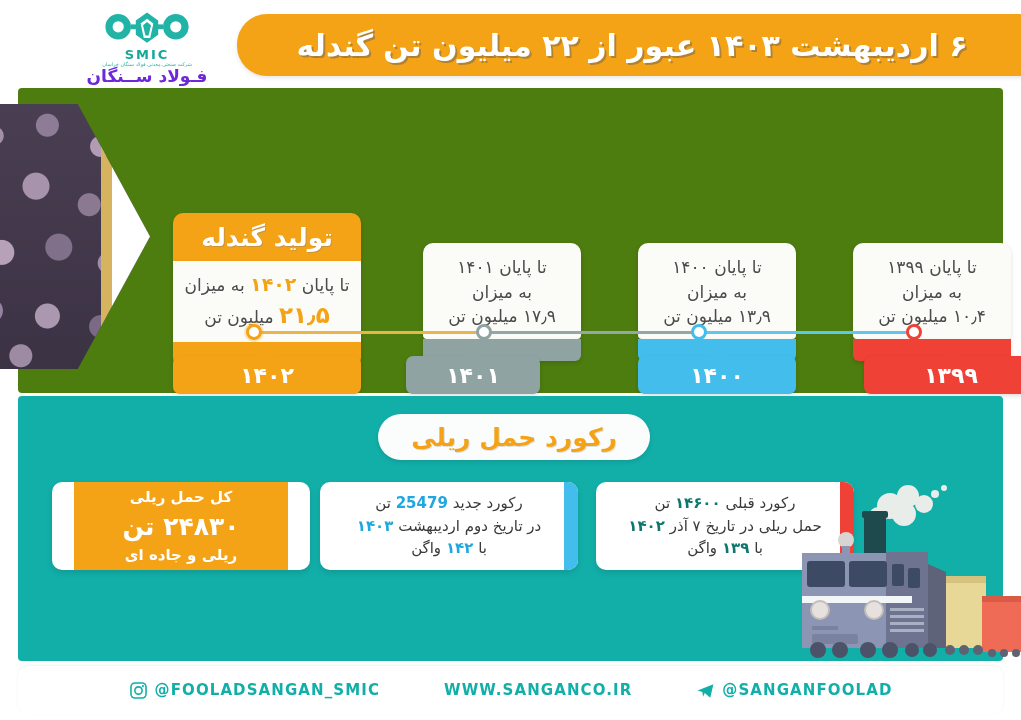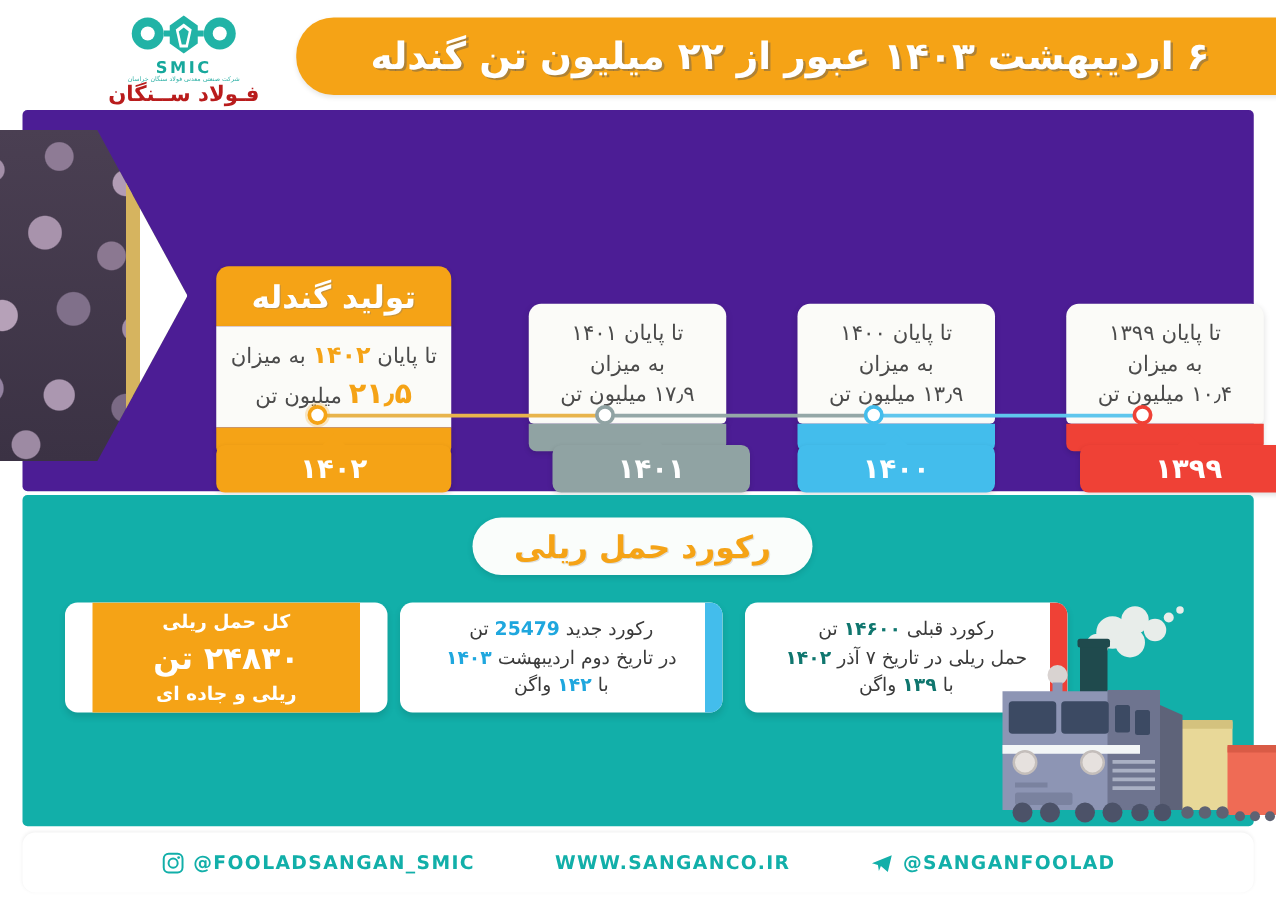--- a/index.html
+++ b/index.html
@@ -10,37 +10,37 @@
     font-family:"DejaVu Sans","Liberation Sans",sans-serif;
     overflow:hidden;
   }
   .page{position:relative;width:1021px;height:720px;background:#ffffff;overflow:hidden;}
 
   
   .topbar{position:absolute;left:0;top:0;width:1021px;height:92px;background:#ffffff;}
   .logo-wrap{position:absolute;left:72px;top:8px;width:150px;height:78px;display:flex;flex-direction:column;align-items:center;justify-content:center;}
   .logo-mark{width:96px;height:40px;display:block;}
   .logo-smic{font-size:13px;letter-spacing:2px;color:#17a89c;font-weight:bold;margin-top:-3px;}
-  .logo-fa{font-size:17px;color:#b91c1c;font-weight:bold;letter-spacing:1px;line-height:1;margin-top:1px;}
+  .logo-fa{font-size:17px;color:#6d28d9;font-weight:bold;letter-spacing:1px;line-height:1;margin-top:1px;}
   .logo-fa-sub{font-size:5px;color:#17a89c;margin-top:-1px;opacity:.9;}
 
   .title-pill{
     position:absolute;left:237px;top:14px;width:790px;height:62px;
     background:#F5A316;border-radius:30px 0 0 30px;
     display:flex;align-items:center;justify-content:center;
     box-shadow:0 2px 4px rgba(0,0,0,.10);
   }
   .title-pill .t{
     font-size:30px;font-weight:bold;color:#ffffff;
     text-shadow:2px 2px 0 rgba(90,90,90,.45);
     white-space:nowrap;letter-spacing:0;
   }
 
   
-  .grey-panel{position:absolute;left:18px;top:88px;width:985px;height:305px;background:#4c1d95;border-radius:4px;}
+  .grey-panel{position:absolute;left:18px;top:88px;width:985px;height:305px;background:#4d7c0f;border-radius:4px;}
 
   
   .pellets{
     position:absolute;left:-18px;top:16px;width:150px;height:265px;
     overflow:hidden;
   }
   .pellets-inner{
     position:absolute;left:-40px;top:0;width:190px;height:265px;
     background:
       radial-gradient(circle at 18% 12%, #a38fa8 0 9px, transparent 10px),
@@ -127,21 +127,21 @@
     display:flex;align-items:center;justify-content:center;
     box-shadow:0 2px 4px rgba(0,0,0,.13);
   }
   .chip span{font-size:22px;color:#ffffff;font-weight:bold;letter-spacing:1px;}
   .chip:before{
     content:"";position:absolute;left:50%;top:-9px;transform:translateX(-50%);
     width:0;height:0;border-left:9px solid transparent;border-right:9px solid transparent;
   }
   #chip-1402{left:155px;width:188px;background:#F5A316;}
   #chip-1402:before{border-bottom:9px solid #F5A316;}
-  #chip-1401{left:424px;width:158px;background:#90A3A3;}
+  #chip-1401{left:388px;width:134px;background:#90A3A3;}
   #chip-1401:before{border-bottom:9px solid #90A3A3;}
   #chip-1400{left:620px;width:158px;background:#43BDEC;}
   #chip-1400:before{border-bottom:9px solid #43BDEC;}
   #chip-1399{left:846px;width:174px;background:#EF4136;}
   #chip-1399:before{border-bottom:9px solid #EF4136;}
 
   
   .teal-panel{position:absolute;left:18px;top:396px;width:985px;height:265px;background:#12AFA9;border-radius:4px;overflow:hidden;}
   .rail-pill{
     position:absolute;left:378px;top:414px;width:272px;height:46px;background:#FAFDFB;

